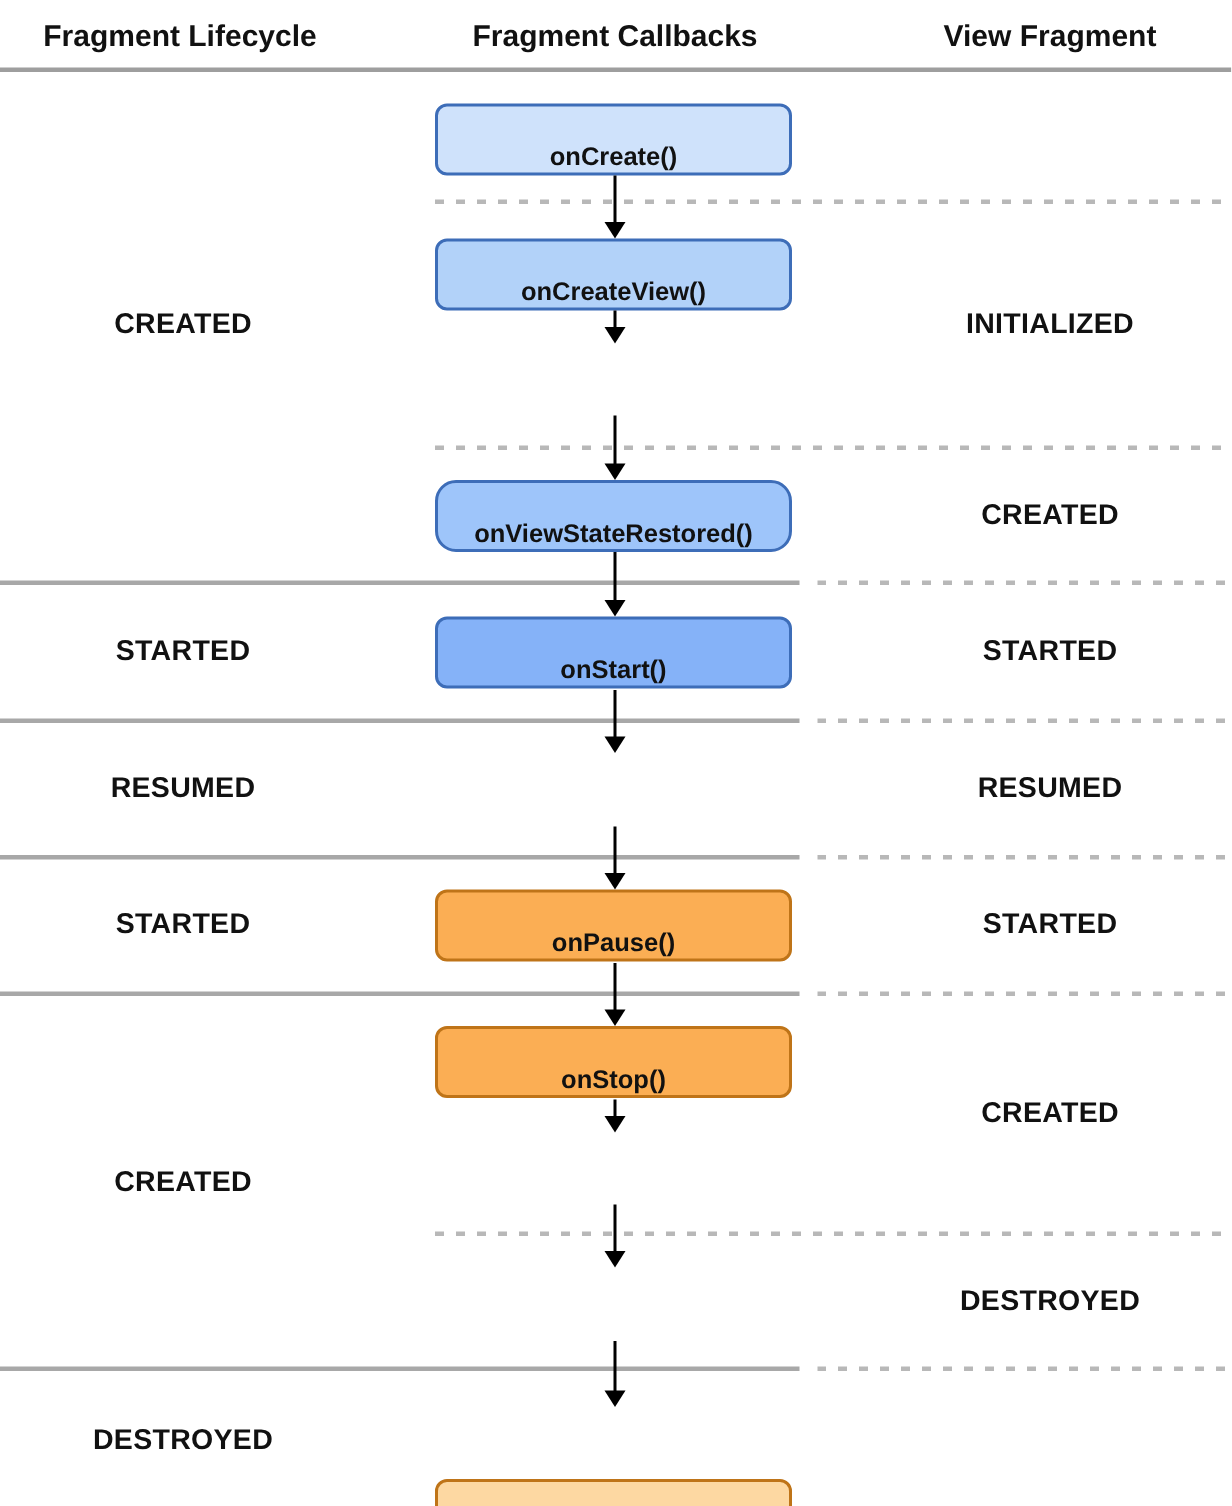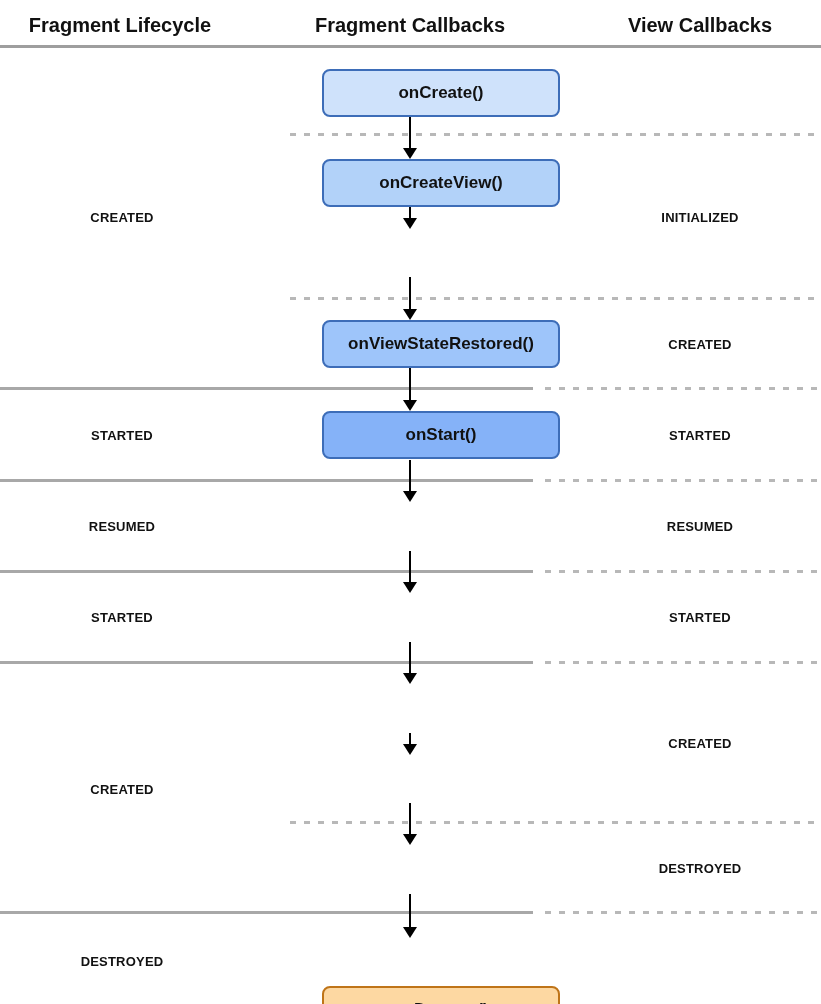--- a/index.html
+++ b/index.html
@@ -19,51 +19,51 @@
     font-size:20px; font-weight:bold; white-space:nowrap;text-align:center;
   }
   .hline{position:absolute; left:0; width:821px; height:3px; background:var(--header-line);}
   .sline{position:absolute; height:3px; background:var(--line-solid);}
   .dline{
     position:absolute; height:3px;
     background:repeating-linear-gradient(90deg, var(--line-dashed) 0 6px, transparent 6px 14px);
   }
   .state-label{
     position:absolute; transform:translate(-50%,-50%);
-    font-size:13px; font-weight:bold; white-space:nowrap; letter-spacing:.2px;
+    font-size:19px; font-weight:bold; white-space:nowrap; letter-spacing:.2px;
   }
   .cb{
     position:absolute; left:290px; width:238px; height:48px;
     border-radius:8px; border:2.5px solid var(--blue-border);
-    display:flex; align-items:center; justify-content:center; box-sizing:border-box;
-    font-size:17px; font-weight:bold;margin-left:32px;
+    display:flex; align-items:flex-end; justify-content:center; box-sizing:border-box;
+    font-size:17px; font-weight:bold;
   }
   .cb.orange{border-color:var(--orange-border);}
   .t-blue1{background:var(--blue-1);} .t-blue2{background:var(--blue-2);}
-  .t-blue3{background:var(--blue-3);} .t-blue4{background:var(--blue-4);}
+  .t-blue3{background:var(--blue-3);border-radius:14px;} .t-blue4{background:var(--blue-4);}
   .t-or1{background:var(--orange-1);} .t-or2{background:var(--orange-2);}
   .t-or3{background:var(--orange-3);}
   .arrow{position:absolute; left:402px; width:16px;}
   .arrow .shaft{
     position:absolute; left:7px; top:0; width:2px; bottom:9px; background:#000;
   }
   .arrow .head{
     position:absolute; left:1px; bottom:0; width:0; height:0;
     border-left:7px solid transparent; border-right:7px solid transparent;
     border-top:11px solid #000;
   }
 </style>
 </head>
 <body>
 
 <div class="canvas">
 
   <div class="col-header" style="left:120px; top:25px">Fragment Lifecycle</div>
   <div class="col-header" style="left:410px; top:25px">Fragment Callbacks</div>
-  <div class="col-header" style="left:700px; top:25px">View Callbacks</div>
+  <div class="col-header" style="left:700px; top:25px">View Fragment</div>
   <div class="hline" style="top:45px"></div>
 
   <div class="dline" style="top:133px; left:290px; width:531px"></div>
   <div class="dline" style="top:297px; left:290px; width:531px"></div>
   <div class="dline" style="top:821px; left:290px; width:531px"></div>
 
   <div class="sline" style="top:387px; left:0; width:533px"></div>
   <div class="dline" style="top:387px; left:545px; width:276px"></div>
 
   <div class="sline" style="top:479px; left:0; width:533px"></div>
@@ -97,20 +97,26 @@
       <span>onCreate()</span>
     </div>
   <div class="cb t-blue2" style="top:159px">
       <span>onCreateView()</span>
     </div>
   <div class="cb t-blue3" style="top:320px">
       <span>onViewStateRestored()</span>
     </div>
   <div class="cb t-blue4" style="top:411px">
       <span>onStart()</span>
+    </div>
+  <div class="cb orange t-or1" style="top:593px">
+      <span>onPause()</span>
+    </div>
+  <div class="cb orange t-or1" style="top:684px">
+      <span>onStop()</span>
     </div>
   <div class="cb orange t-or3" style="top:986px">
       <span>onDestroy()</span>
     </div>
 
   <div class="arrow" style="top:117px; height:42px">
       <span class="shaft"></span>
       <span class="head"></span>
     </div>
   <div class="arrow" style="top:207px; height:22px">

